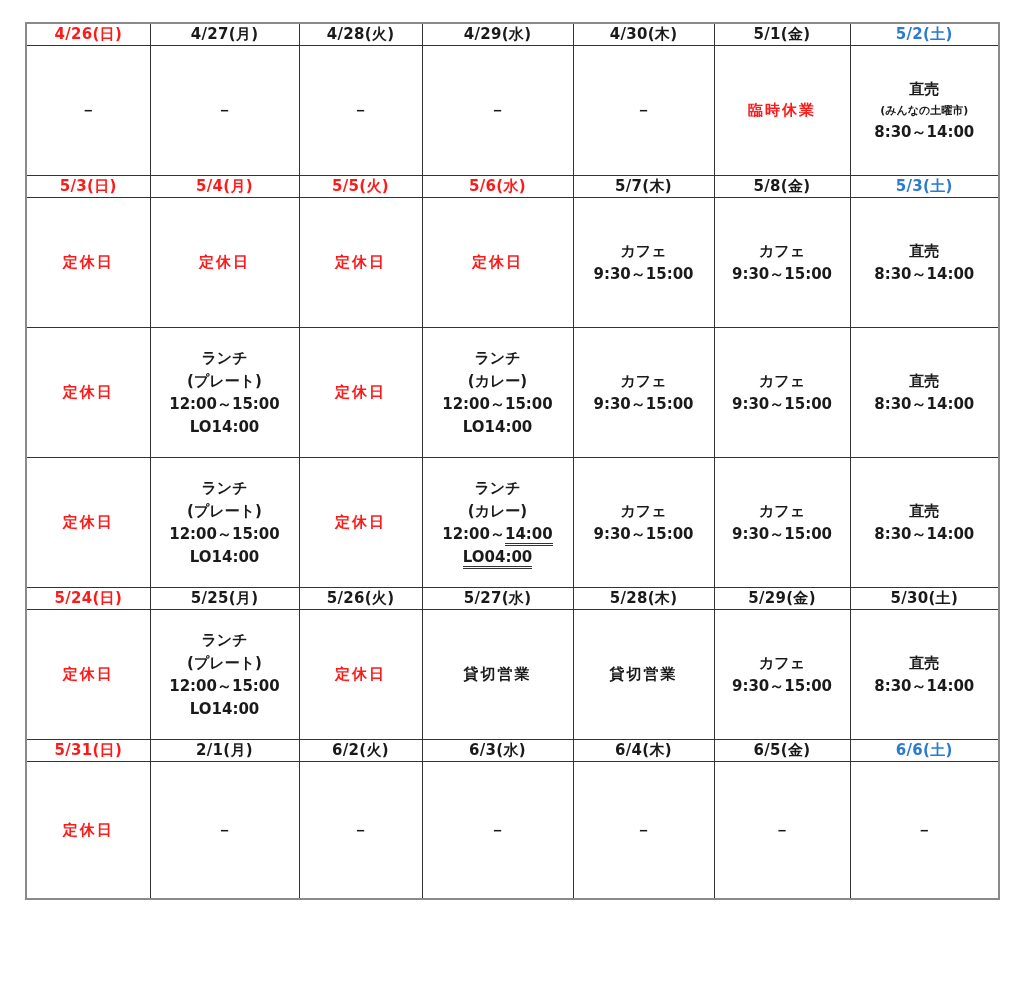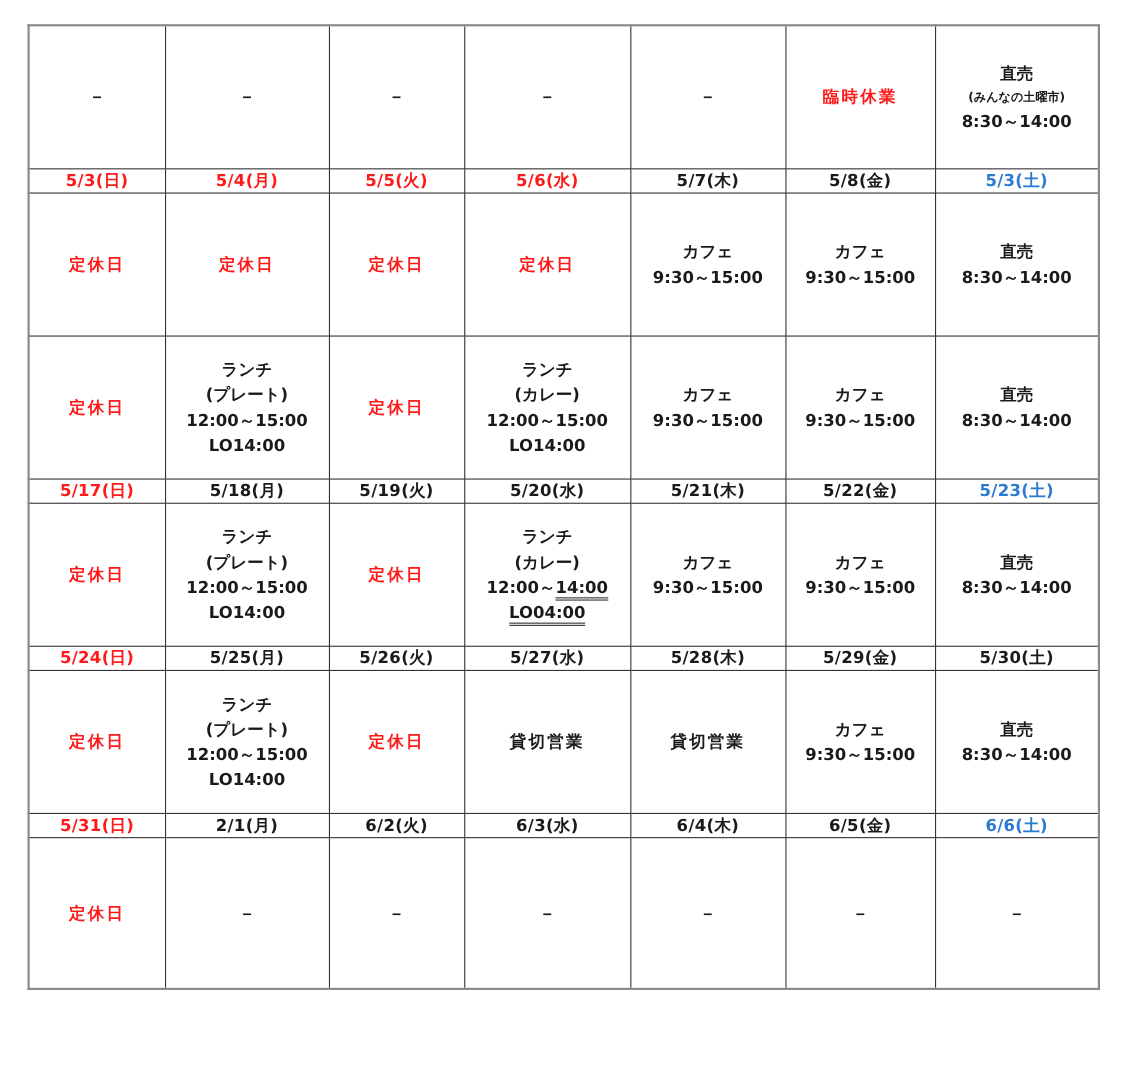--- a/index.html
+++ b/index.html
@@ -28,20 +28,29 @@
   <colgroup>
     <col class="c0">
       <col class="c1">
       <col class="c2">
       <col class="c3">
       <col class="c4">
       <col class="c5">
       <col class="c6">
   </colgroup>
   <tbody id="cal-body">
+      <tr class="hdr">
+        <td class="red">4/26(日)</td>
+        <td class="black">4/27(月)</td>
+        <td class="black">4/28(火)</td>
+        <td class="black">4/29(水)</td>
+        <td class="black">4/30(木)</td>
+        <td class="black">5/1(金)</td>
+        <td class="blue">5/2(土)</td>
+      </tr>
       <tr class="body">
         <td>
           <span class="line">－</span>
         </td>
         <td>
           <span class="line">－</span>
         </td>
         <td>
           <span class="line">－</span>
         </td>
@@ -120,29 +129,20 @@
         </td>
         <td>
           <span class="line">カフェ</span>
           <span class="line">9:30～15:00</span>
         </td>
         <td>
           <span class="line">直売</span>
           <span class="line">8:30～14:00</span>
         </td>
       </tr>
-      <tr class="hdr">
-        <td class="red">5/17(日)</td>
-        <td class="black">5/18(月)</td>
-        <td class="black">5/19(火)</td>
-        <td class="black">5/20(水)</td>
-        <td class="black">5/21(木)</td>
-        <td class="black">5/22(金)</td>
-        <td class="blue">5/23(土)</td>
-      </tr>
       <tr class="body">
         <td class="red big">
           <span class="line">定休日</span>
         </td>
         <td>
           <span class="line">ランチ</span>
           <span class="line">(プレート)</span>
           <span class="line">12:00～15:00</span>
           <span class="line">LO14:00</span>
         </td>

